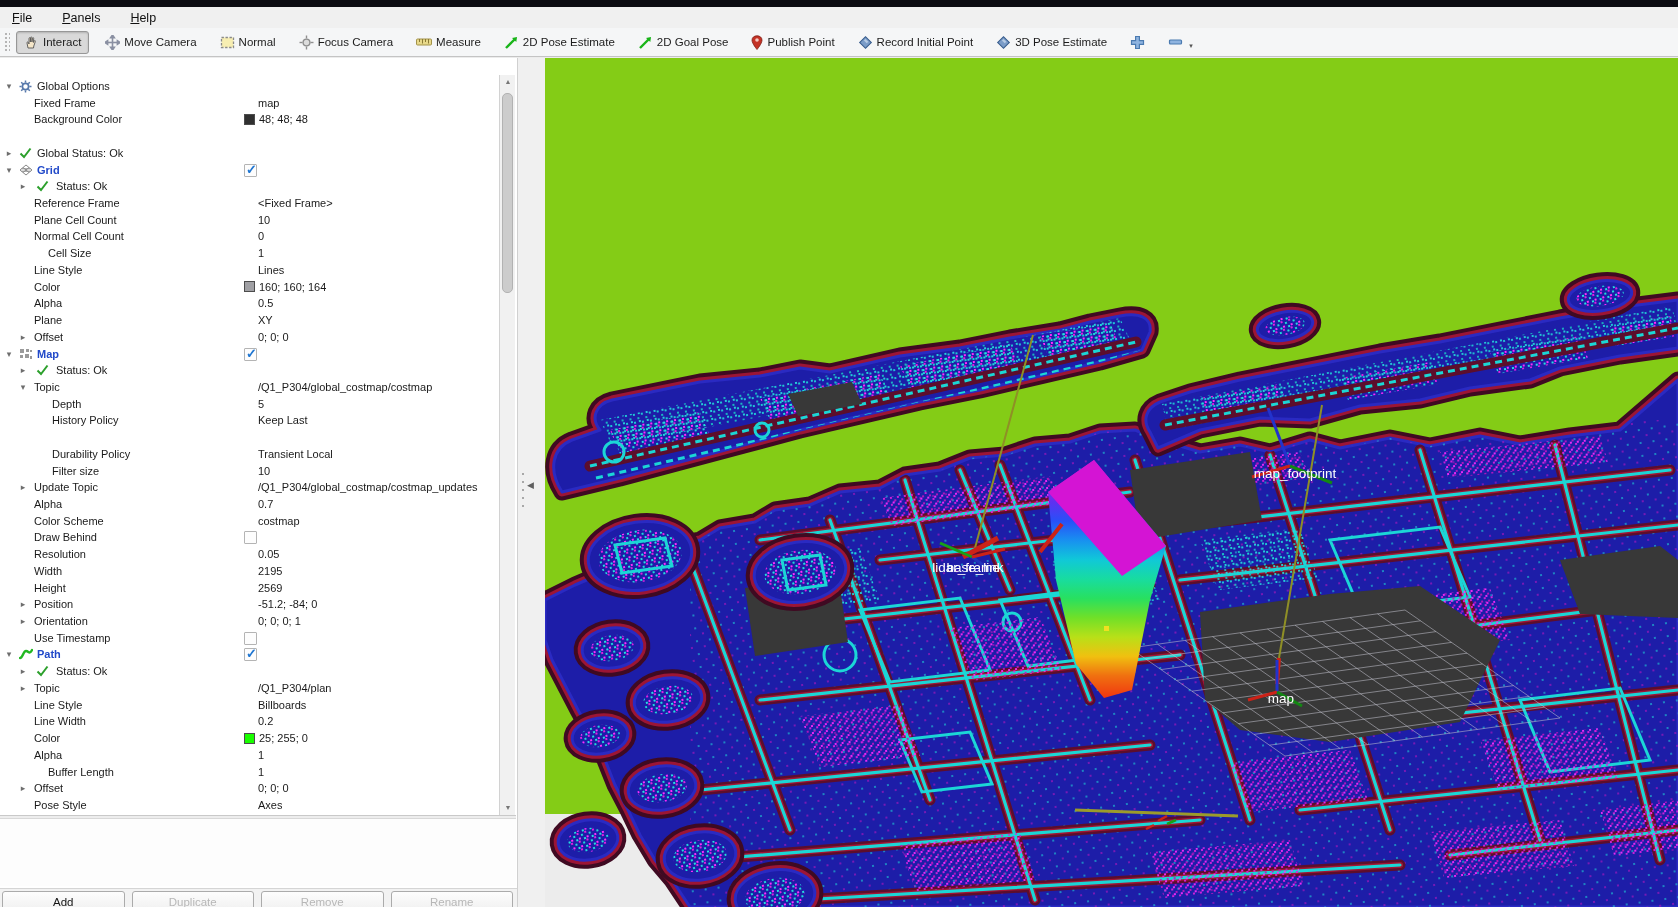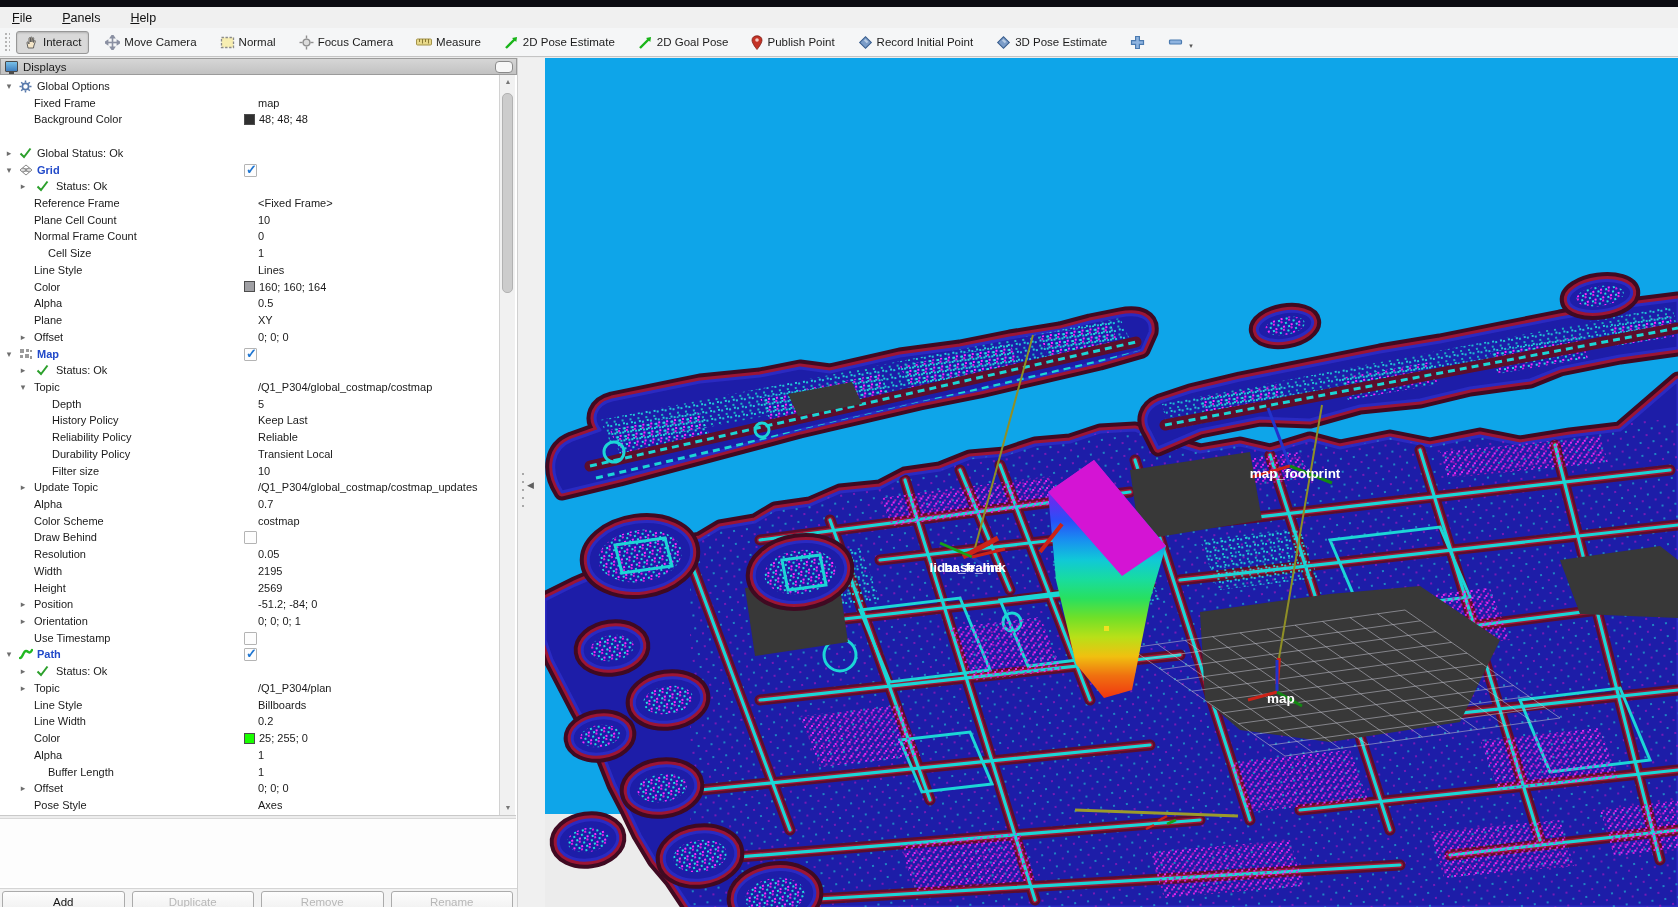--- a/index.html
+++ b/index.html
@@ -73,21 +73,21 @@
 
   
   #vsplitter { position:absolute; left:517px; top:58px; width:28px; height:849px; background:#f0f0f0;
                border-left:1px solid #d0d0d0; }
   #vsplitter .dots { position:absolute; left:3px; top:412px; width:4px; height:40px;
                      background-image:radial-gradient(circle,#a8a8a8 1px, transparent 1.3px);
                      background-size:4px 8px; }
   #vsplitter .collapse { position:absolute; left:9px; top:422px; font-size:9px; color:#5f5f5f; }
 
   
-  #viewport { position:absolute; left:545px; top:58px; width:1133px; height:756px; background:#0ea5e9;font-weight:bold; }
+  #viewport { position:absolute; left:545px; top:58px; width:1133px; height:756px; background:#84cc16; }
   #viewport svg { display:block; }
   .tf-label { font-family:"Liberation Sans", sans-serif; font-size:13.5px; fill:#ffffff; }
 
   
   .rimA { fill:none; stroke:#3f0a22; stroke-width:17; stroke-linejoin:round; stroke-linecap:round; }
   .rimB { fill:none; stroke:#9c1535; stroke-width:9; stroke-linejoin:round; stroke-linecap:round; }
   .blobFill { fill:#1d1da8; stroke:#2a2ac2; stroke-width:3; stroke-linejoin:round; }
   .hole { fill:#383838; }
   .wallGlow { fill:none; stroke:#5c0e2c; stroke-width:11; stroke-linecap:round; }
   .wallRed { fill:none; stroke:#a01535; stroke-width:6; stroke-linecap:round; }
@@ -224,25 +224,20 @@
         <span>
           <svg width="15" height="8" viewBox="0 0 15 8">
             <rect x="1.5" y="2" width="12" height="4" rx="1" fill="#8fb4e0" stroke="#4a7ab0" stroke-width="1.2"></rect>
           </svg>
         </span>
         <span class="caret">▾</span>
       </div>
     </div>
 
   <div id="displays-panel">
-    <div class="panel-header">
-      <span class="monitor-icon"></span>
-      <span>Displays</span>
-      <span class="panel-float-btn"></span>
-    </div>
     <div id="tree">
         <div class="trow" style="top: 4px;">
           <span class="texp" style="left: 3px;">▾</span>
           <span class="ticon" style="left: 19px;"><svg width="13" height="13" viewBox="0 0 13 13">
               <circle cx="6.5" cy="6.5" r="3.1" fill="none" stroke="#5577aa" stroke-width="1.7"></circle>
               <g stroke="#5577aa" stroke-width="1.5">
                 <line x1="6.5" y1="0.5" x2="6.5" y2="2.6"></line>
                 <line x1="6.5" y1="10.4" x2="6.5" y2="12.5"></line>
                 <line x1="0.5" y1="6.5" x2="2.6" y2="6.5"></line>
                 <line x1="10.4" y1="6.5" x2="12.5" y2="6.5"></line>
@@ -303,21 +298,21 @@
             <span class="vtext" style="margin-left: 14px;">&lt;Fixed Frame&gt;</span>
           </span>
         </div>
         <div class="trow" style="top: 137.76px;">
           <span class="tlabel" style="left: 34px;">Plane Cell Count</span>
           <span class="tvalue">
             <span class="vtext" style="margin-left: 14px;">10</span>
           </span>
         </div>
         <div class="trow" style="top: 154.48px;">
-          <span class="tlabel" style="left: 34px;">Normal Frame Count</span>
+          <span class="tlabel" style="left: 34px;">Normal Cell Count</span>
           <span class="tvalue">
             <span class="vtext" style="margin-left: 14px;">0</span>
           </span>
         </div>
         <div class="trow" style="top: 171.2px;">
           <span class="tlabel" style="left: 48px;">Cell Size</span>
           <span class="tvalue">
             <span class="vtext" style="margin-left: 14px;">1</span>
           </span>
         </div>
@@ -387,26 +382,20 @@
         <div class="trow" style="top: 321.68px;">
           <span class="tlabel" style="left: 52px;">Depth</span>
           <span class="tvalue">
             <span class="vtext" style="margin-left: 14px;">5</span>
           </span>
         </div>
         <div class="trow" style="top: 338.4px;">
           <span class="tlabel" style="left: 52px;">History Policy</span>
           <span class="tvalue">
             <span class="vtext" style="margin-left: 14px;">Keep Last</span>
-          </span>
-        </div>
-        <div class="trow" style="top: 355.12px;">
-          <span class="tlabel" style="left: 52px;">Reliability Policy</span>
-          <span class="tvalue">
-            <span class="vtext" style="margin-left: 14px;">Reliable</span>
           </span>
         </div>
         <div class="trow" style="top: 371.84px;">
           <span class="tlabel" style="left: 52px;">Durability Policy</span>
           <span class="tvalue">
             <span class="vtext" style="margin-left: 14px;">Transient Local</span>
           </span>
         </div>
         <div class="trow" style="top: 388.56px;">
           <span class="tlabel" style="left: 52px;">Filter size</span>

